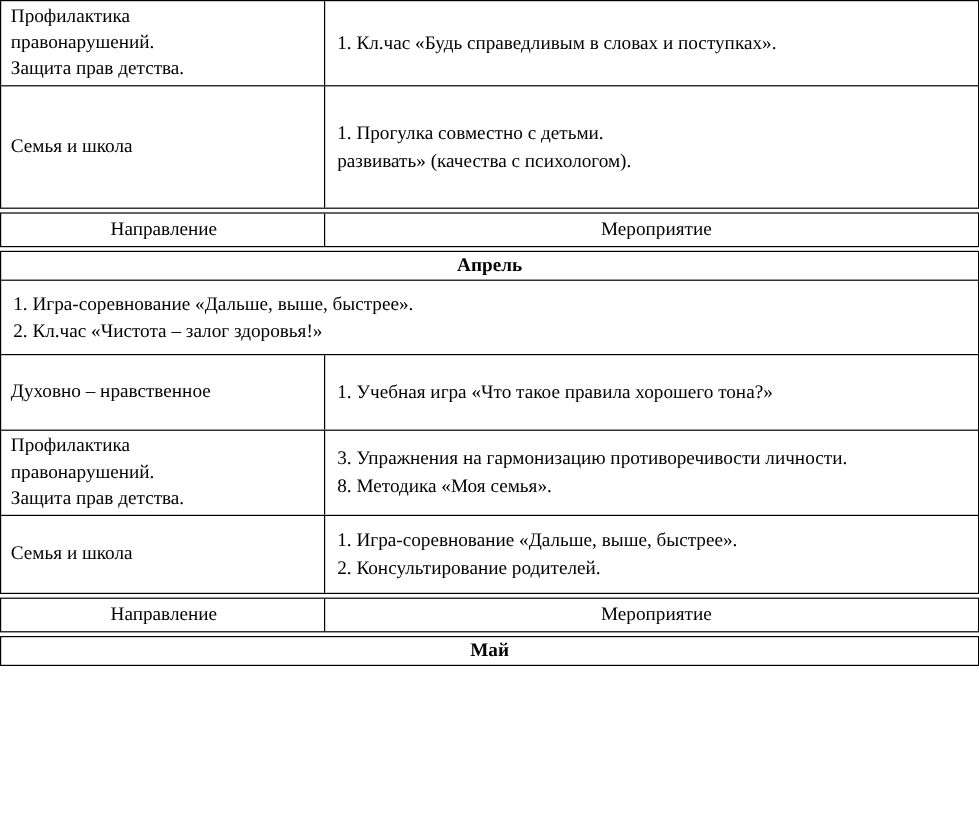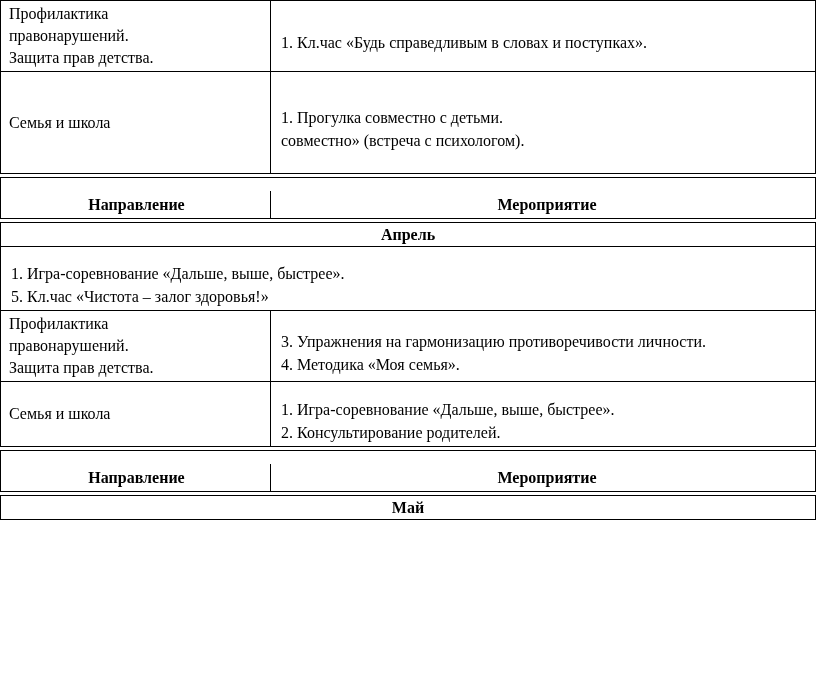--- a/index.html
+++ b/index.html
@@ -40,33 +40,33 @@
     flex-direction: column;
     justify-content: center;
     box-sizing: border-box;
   }
   .dir-text {
     white-space: pre-line;
     line-height: 22px;
   }
   .cell-ev {
     flex: 1;
-    padding: 15px 2px 2px 10px;
+    padding: 2px 2px 2px 10px;
     display: flex;
     flex-direction: column;
     justify-content: center;
     overflow: hidden;
     box-sizing: border-box;
   }
   .line {
     white-space: nowrap;
     line-height: 23px;
   }
   .hdr-row {
-    font-weight: bold;
+    font-weight: normal;
     align-items: flex-end;
   }
   .hdr-cell {
     align-items: center;
     text-align: center;
     justify-content: center;
     line-height: 23px;
   }
   .section-row {
     display: block;
@@ -91,54 +91,62 @@
       <div class="cell-ev">
         <div class="line">1. Кл.час «Будь справедливым в словах и поступках».</div>
       </div>
     </div>
     <div class="row" style="min-height:101px">
       <div class="cell-dir">
         <div class="dir-text">Семья и школа</div>
       </div>
       <div class="cell-ev">
         <div class="line">1. Прогулка совместно с детьми.</div>
-        <div class="line">совместно» (встреча с психологом).</div>
+        <div class="line">развивать» (качества с психологом).</div>
       </div>
     </div>
   </div>
 
   <div class="tbl">
     <div class="row hdr-row" style="min-height:24px">
       <div class="cell-dir hdr-cell">Направление</div>
       <div class="cell-ev hdr-cell">Мероприятие</div>
     </div>
   </div>
 
   <div class="tbl">
     <div class="row section-row">Апрель</div>
 
     <div class="row" style="min-height:62px">
       <div class="cell-ev">
         <div class="line">1. Игра-соревнование «Дальше, выше, быстрее».</div>
-        <div class="line">5. Кл.час «Чистота – залог здоровья!»</div>
+        <div class="line">2. Кл.час «Чистота – залог здоровья!»</div>
       </div>
     </div>
 
 
+    <div class="row" style="min-height:63px">
+      <div class="cell-dir">
+        <div class="dir-text">Духовно – нравственное</div>
+      </div>
+      <div class="cell-ev">
+        <div class="line">1. Учебная игра «Что такое правила хорошего тона?»</div>
+      </div>
+    </div>
 
 
     <div class="row" style="min-height:68px">
       <div class="cell-dir">
         <div class="dir-text">Профилактика
 правонарушений.
 Защита прав детства.</div>
       </div>
       <div class="cell-ev">
         <div class="line">3. Упражнения на гармонизацию  противоречивости личности.</div>
-        <div class="line">4. Методика «Моя семья».</div>
+        <div class="line">8. Методика «Моя семья».</div>
       </div>
     </div>
 
     <div class="row" style="min-height:64px">
       <div class="cell-dir">
         <div class="dir-text">Семья и школа</div>
       </div>
       <div class="cell-ev">
         <div class="line">1. Игра-соревнование «Дальше, выше, быстрее».</div>
         <div class="line">2. Консультирование родителей.</div>

